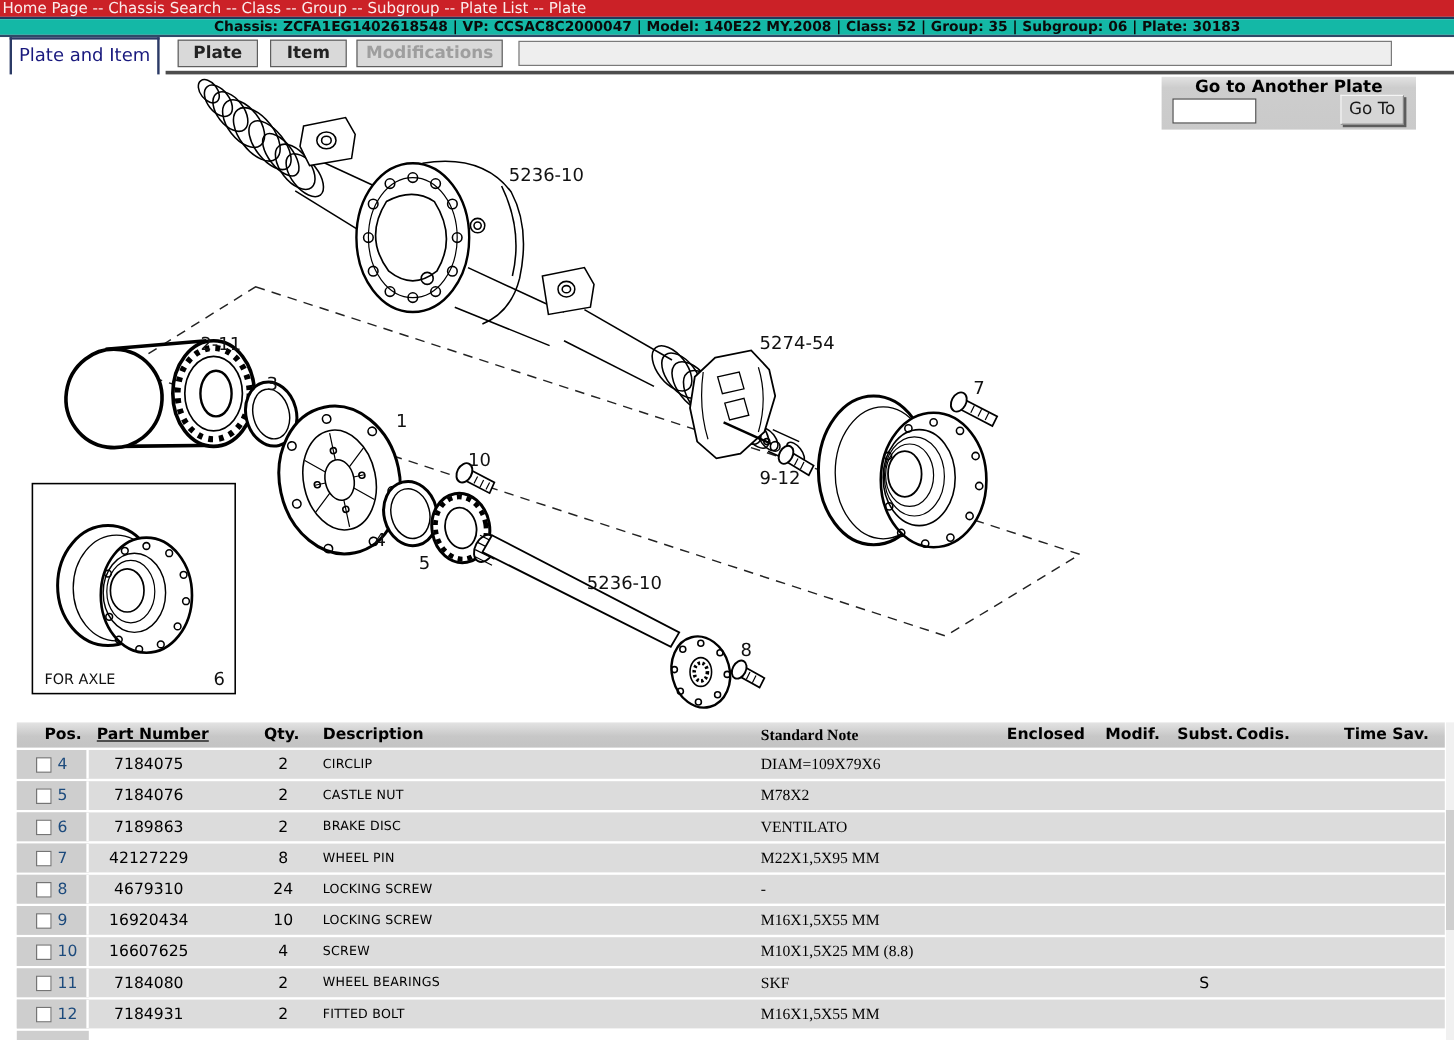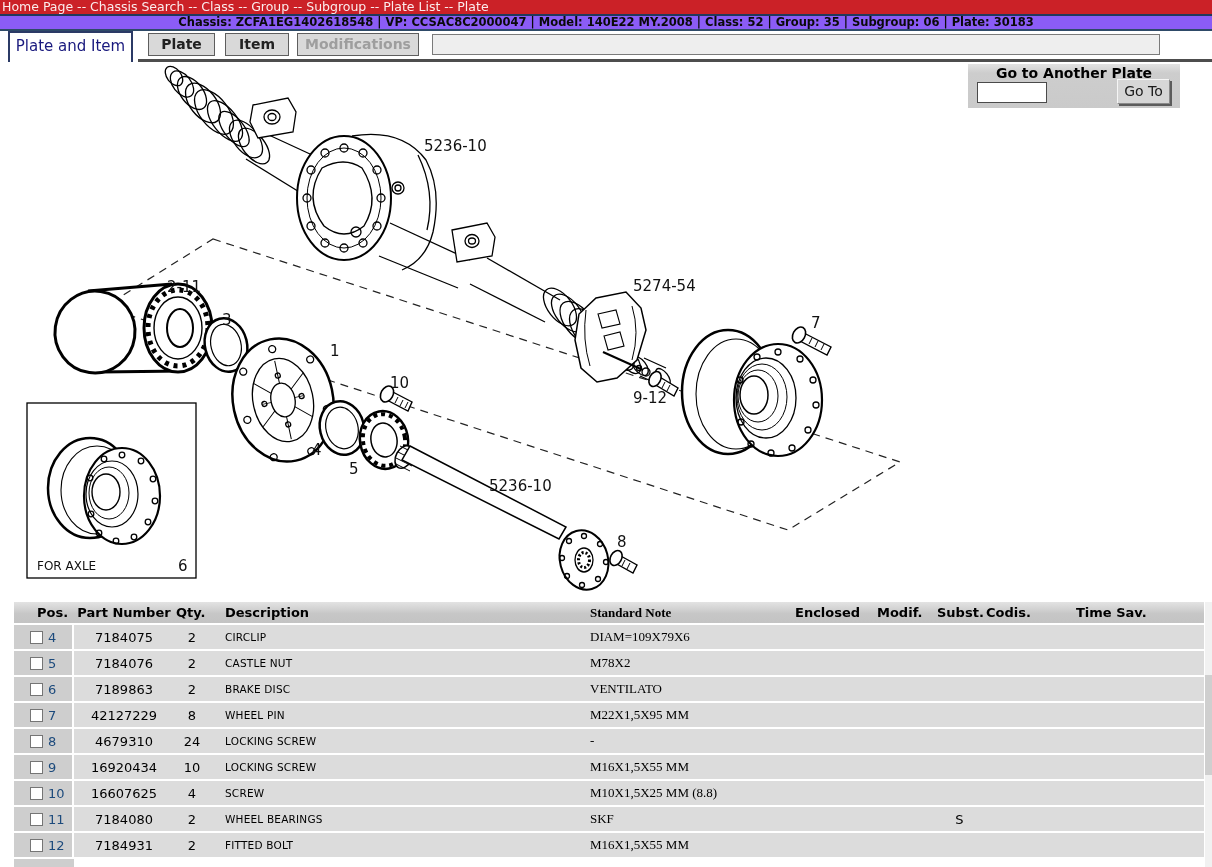--- a/index.html
+++ b/index.html
@@ -6,21 +6,21 @@
   html,body { width:1212px; height:867px; background:#fff; overflow:hidden; }
   body { font-family:"DejaVu Sans","Liberation Sans",sans-serif; position:relative; }
   #app { position:absolute; inset:0; width:1212px; height:867px; }
 
   
   #topbar { position:absolute; left:0; top:0; width:1212px; height:14px; background:#cb2127; }
   #topbar .crumb { color:#fbecec; font-size:12.5px; line-height:13px; padding-left:2px; white-space:nowrap; }
   #line1 { position:absolute; left:0; top:14px; width:1212px; height:2px; background:#20395c; }
 
   
-  #infobar { position:absolute; left:0; top:16px; width:1212px; height:13px; background:#8b5cf6;
+  #infobar { position:absolute; left:0; top:16px; width:1212px; height:13px; background:#14b8a6;
              font-size:11.5px; font-weight:bold; line-height:13px; text-align:center; color:#0a0a0a; }
   #line2 { position:absolute; left:0; top:29px; width:1212px; height:2px; background:#2e4a68; }
 
   
   #tabrow { position:absolute; left:0; top:31px; width:1212px; height:31px; background:#fff; }
   #tab-divider { position:absolute; left:138px; top:28px; width:1074px; height:3px; background:#4d4d4d; }
   .active-tab { position:absolute; left:8px; top:0; width:125px; height:31px; background:#fff; z-index:2;
                 border-top:2px solid #2b3a66; border-left:2px solid #2b3a66; border-right:2px solid #2b3a66;
                 color:#19197e; font-size:15px; line-height:26px; text-align:center; }
   .tab-btn { position:absolute; top:2px; height:23px; background:#d9d9d9; border:1px solid #5e5e5e;
@@ -50,21 +50,21 @@
 
   
   #parts { position:absolute; left:14px; top:602px; width:1190px; }
   .trow { display:flex; width:1190px; }
   .thead { height:21px; background:linear-gradient(180deg,#e3e3e3 0,#c7c7c7 55%,#c3c3c3 100%);
            font-size:13px; font-weight:bold; color:#000; align-items:center; }
   .drow { height:24px; background:#dcdcdc; margin-top:2px; font-size:13px; color:#000; align-items:center; }
   .col-pos  { width:60px; height:100%; display:flex; align-items:center; }
   .drow .col-pos { background:#cecece; border-right:2px solid #fff; }
   .col-part { width:100px; text-align:center; }
-  .col-qty  { width:36px; text-align:center; }
+  .col-qty  { width:36px; text-align:center;margin-left:44px; }
   .col-desc { width:378px; padding-left:15px; }
   .drow .col-desc { font-size:10.5px; letter-spacing:.2px; }
   .col-note { width:205px; padding-left:2px;font-family:Liberation Serif, serif; }
   .col-enc  { width:82px; padding-left:2px; }
   .col-mod  { width:60px; padding-left:2px; }
   .col-sub  { width:49px; text-align:center; }
   .col-cod  { width:57px; padding-left:2px; }
   .col-time { width:76px; padding-left:2px;margin-left:33px; }
   .col-fill { flex:1; }
   .thead .col-pos { padding-left:23px; }
@@ -317,21 +317,21 @@
     <text class="lbl" x="633" y="343">9-12</text>
     <text class="lbl" x="633" y="231">5274-54</text>
     <text class="lbl" x="811" y="268">7</text>
     <text class="lbl-sm" x="37" y="510">FOR AXLE</text>
     <text class="lbl" x="178" y="511">6</text>
   </svg>
 
   <div id="parts">
     <div class="trow thead">
       <div class="col-pos">Pos.</div>
-      <div class="col-part" style="text-align:center;">Part Number</div>
+      <div class="col-part" style="text-align:right;text-decoration:underline;">Part Number</div>
       <div class="col-qty" style="text-align:left;padding-left:2px;">Qty.</div>
       <div class="col-desc">Description</div>
       <div class="col-note">Standard Note</div>
       <div class="col-enc">Enclosed</div>
       <div class="col-mod">Modif.</div>
       <div class="col-sub" style="text-align:left;padding-left:2px;">Subst.</div>
       <div class="col-cod">Codis.</div>
       <div class="col-time">Time Sav.</div>
       <div class="col-fill"></div>
     </div>

